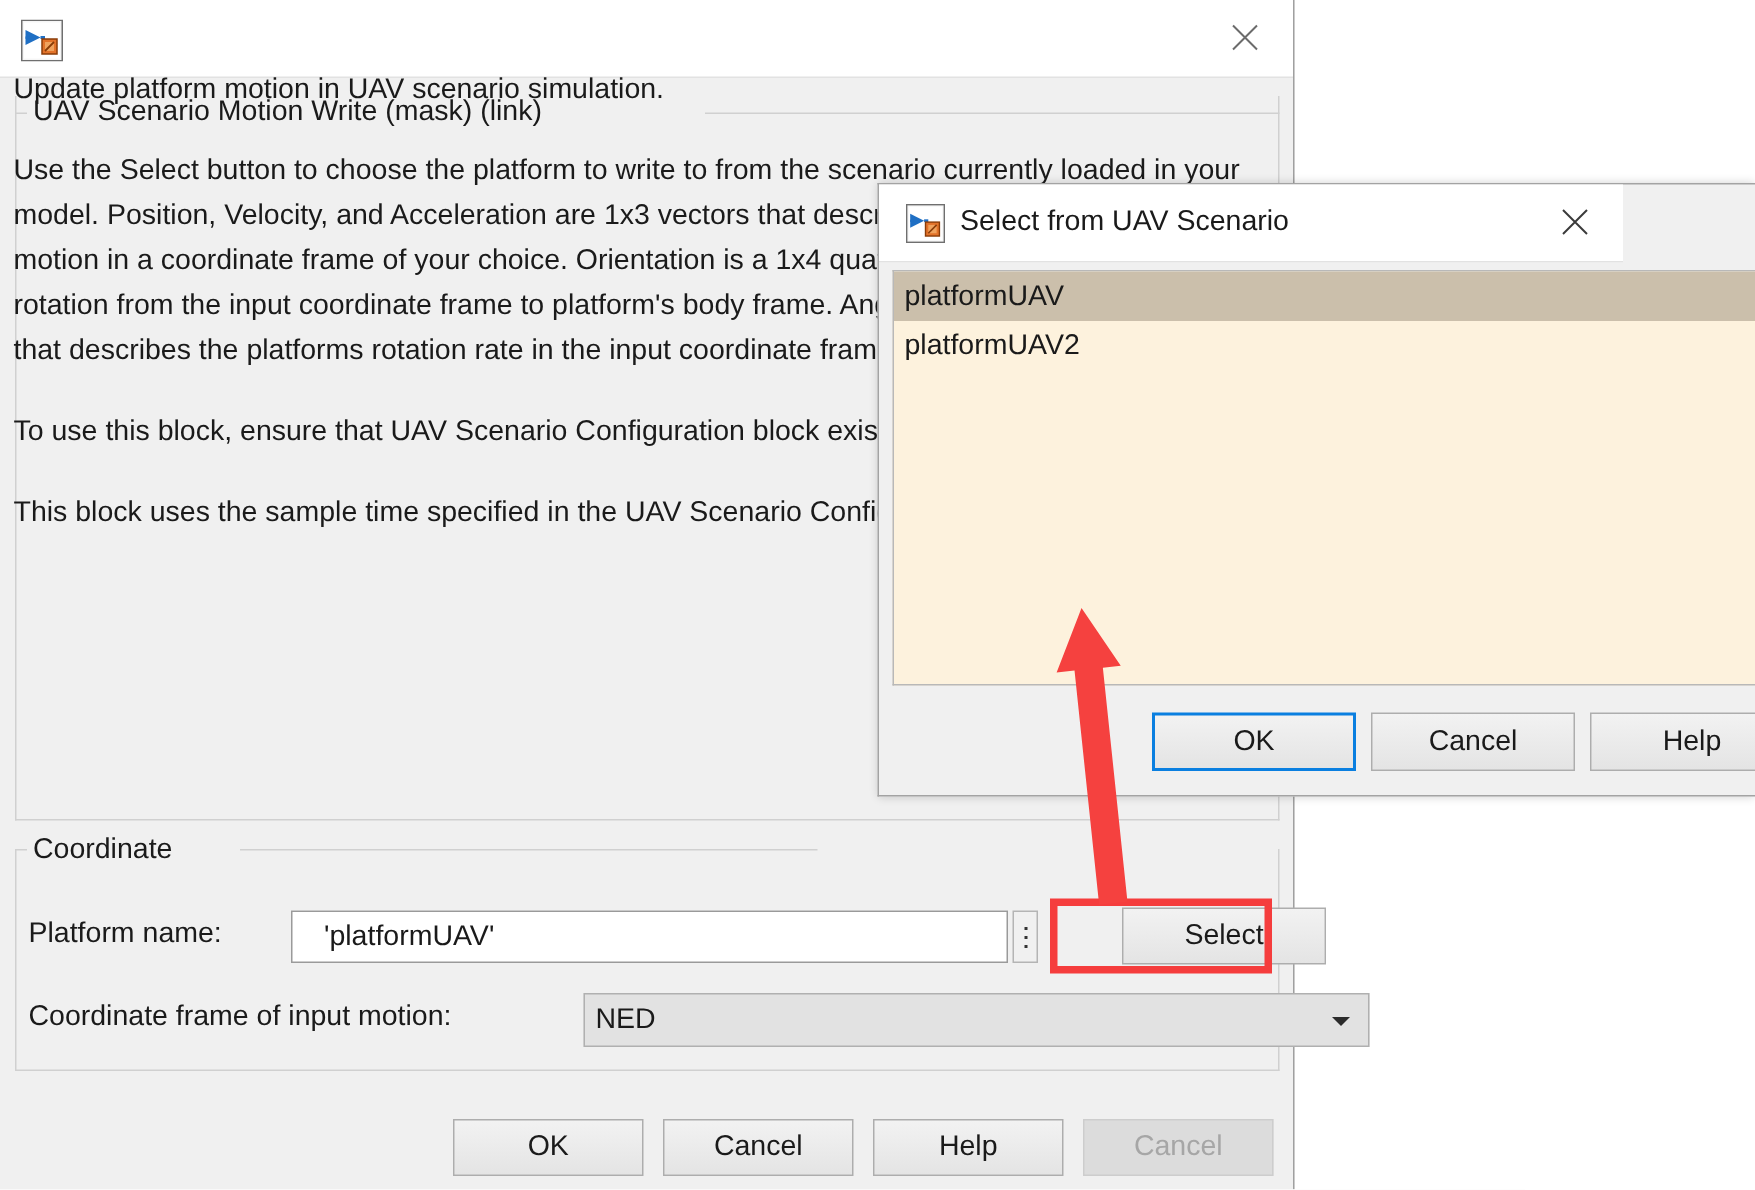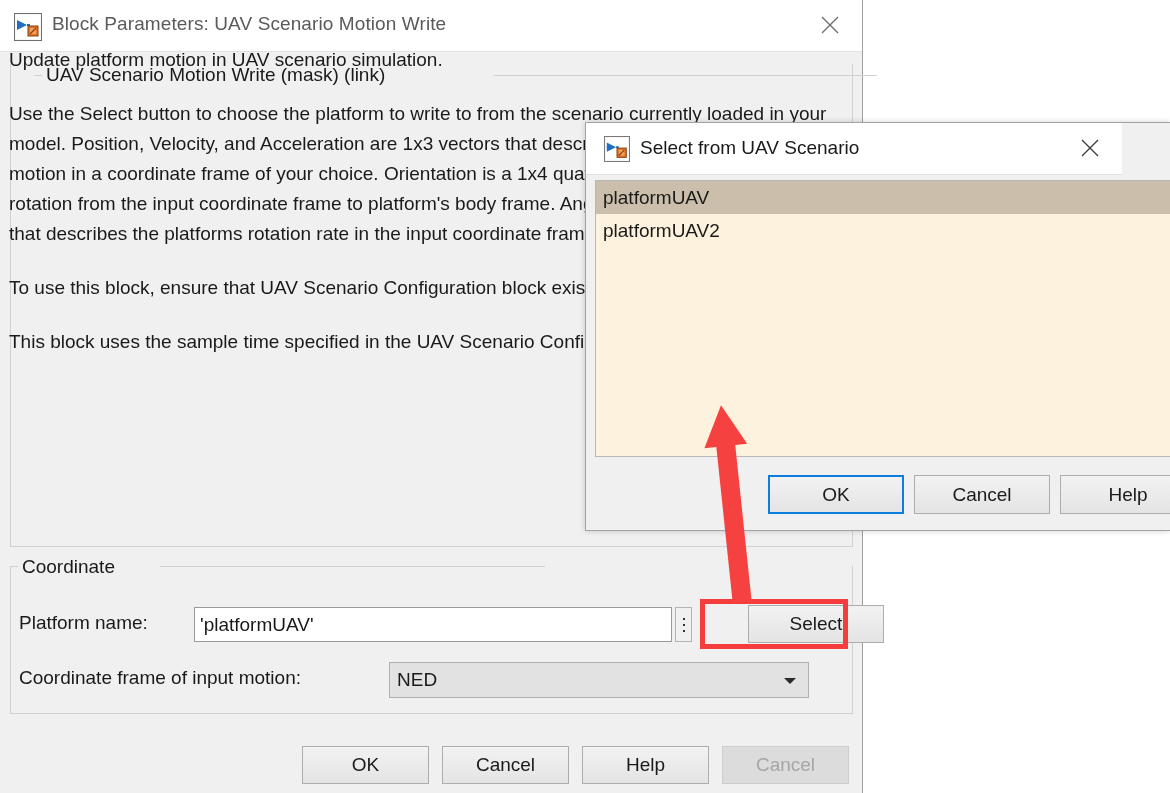--- a/index.html
+++ b/index.html
@@ -69,21 +69,20 @@
     box-sizing: border-box;
     background: #f0f0f0;
   }
   .desc-legend {
     position: absolute;
     left: 10px;
     top: 64px;
     width: 843px;
     height: 12px;
     box-sizing: border-box;
-    margin-left: 24px;
   }
   .desc-legend .lseg-l {
     position: absolute; left:0; top:11px; width:8px; height:1px; background:#d0d0d0;
   }
   .desc-legend .lseg-r {
     position: absolute; left:460px; top:11px; right:0; height:1px; background:#d0d0d0;
   }
   .desc-legend .ltxt {
     position: absolute;
     left: 8px;
@@ -139,21 +138,21 @@
   .platform-input {
     position: absolute;
     left: 194px; top: 607px;
     width: 478px; height: 35px;
     background: #ffffff;
     border: 1px solid #9a9a9a;
     box-sizing: border-box;
     font-family: "Liberation Sans", sans-serif;
     font-size: 19px;
     color: #1a1a1a;
-    padding: 0 5px;
+    padding: 0 21px;
     outline: none;
   }
   .dots-btn {
     position: absolute;
     left: 675px; top: 607px;
     width: 17px; height: 35px;
     background: #f0f0f0;
     border: 1px solid #b4b4b4;
     box-sizing: border-box;
     cursor: default;
@@ -192,21 +191,21 @@
 
   .lbl-coord {
     position: absolute;
     left: 19px; top: 667px;
     font-size: 19px; color:#1a1a1a;
     white-space: nowrap;
   }
   .coord-combo {
     position: absolute;
     left: 389px; top: 662px;
-    width: 420px; height: 36px;
+    width: 524px; height: 36px;
     background: #e2e2e2;
     border: 1px solid #b0b0b0;
     box-sizing: border-box;
     cursor: default;
   }
   .coord-combo .val {
     position: absolute;
     left: 7px; top: 6px;
     font-size: 19px; color:#1a1a1a;
   }
@@ -257,21 +256,21 @@
     height: 409px;
     background: #f0f0f0;
     border: 1px solid #a3a3a3;
     border-right: none;
     box-sizing: border-box;
     box-shadow: 0 0 6px rgba(0,0,0,0.18);
   }
   .sd-titlebar {
     position: absolute;
     left: 0; top: 0;
-    width: 536px; height: 52px;
+    width: 496px; height: 52px;
     background: #ffffff;
     border-bottom: 1px solid #e2e2e2;
     box-sizing: border-box;
   }
   .sd-icon { position:absolute; left:18px; top:13px; width:26px; height:26px; }
   .sd-title {
     position: absolute;
     left: 54px; top: 14px;
     font-size: 19px;
     color: #1a1a1a;
@@ -345,21 +344,20 @@
           <rect x="0.5" y="0.5" width="27" height="27" fill="#f6f6f6" stroke="#6f6f6f"></rect>
           <rect x="2" y="2" width="24" height="24" fill="#ffffff"></rect>
           <path d="M3 7 L3 17 L13 12 Z" fill="#1f6fc4"></path>
           <rect x="13" y="11" width="3" height="2" fill="#1f6fc4"></rect>
           <rect x="3" y="11.3" width="2.5" height="1.6" fill="#1f6fc4"></rect>
           <rect x="14" y="13" width="10" height="10" fill="#e3732a" stroke="#8a3c08"></rect>
           <rect x="16" y="15" width="6" height="6" fill="#f0a35e"></rect>
           <path d="M16 21 L22 15" stroke="#8a3c08" stroke-width="1.2"></path>
         </svg>
       </span>
-      <span class="title-text">Block Parameters: UAV Scenario Motion Write</span>
       <span class="close-btn">
         <svg width="20" height="20" viewBox="0 0 20 20">
           <path d="M2 2 L18 18 M18 2 L2 18" stroke="#6b6b6b" stroke-width="1.3" fill="none"></path>
         </svg>
       </span>
     </div>
 
     <div class="desc-group"></div>
     <div class="desc-legend">
       <span class="lseg-l"></span>

